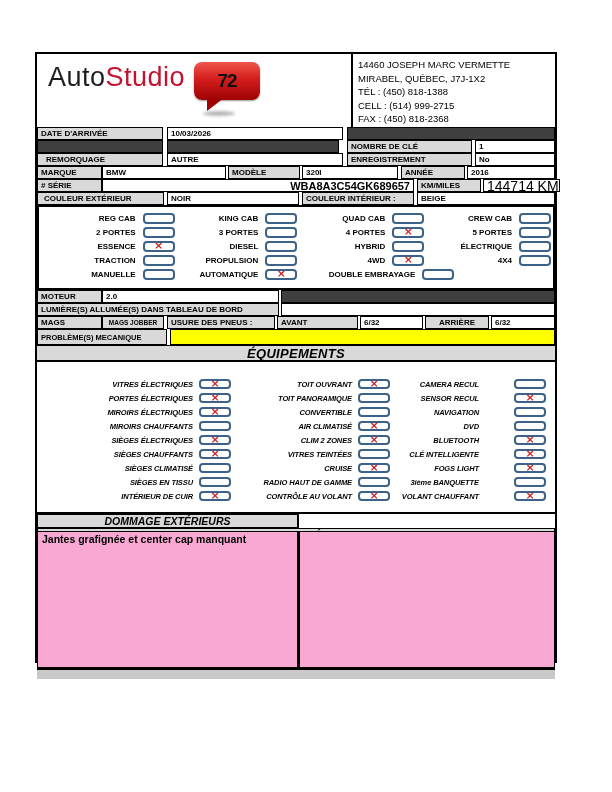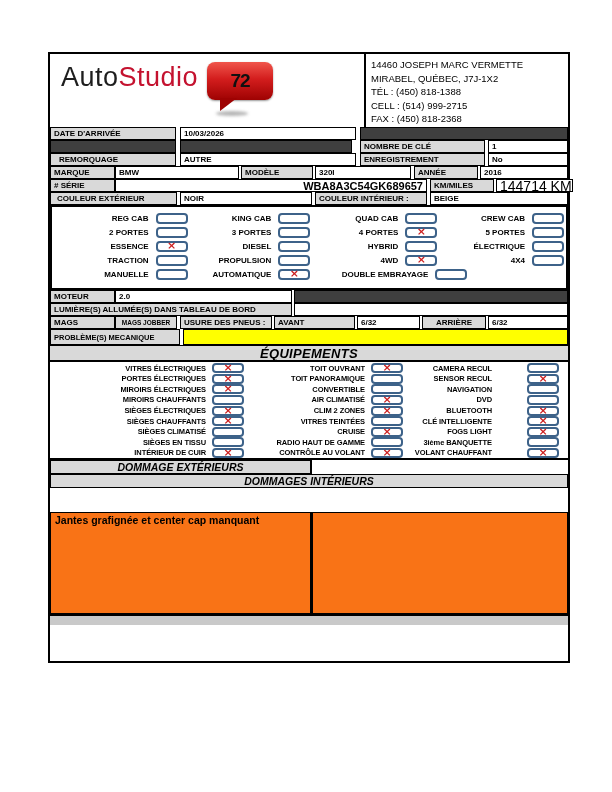--- a/index.html
+++ b/index.html
@@ -1,17 +1,17 @@
 <!DOCTYPE html>
 <html><head>
 <meta charset="utf-8">
 <style>
   html,body{margin:0;padding:0;background:#fff;}
   .page{position:relative;width:612px;height:792px;background:#fff;font-family:"Liberation Sans",sans-serif;color:#000;}
-  .form{position:absolute;left:48px;top:52px;width:522px;height:611px;border:2px solid #000;box-sizing:border-box;background:#fff;}
+  .form{position:absolute;left:35px;top:52px;width:522px;height:611px;border:2px solid #000;box-sizing:border-box;background:#fff;}
 
   
   .hdr{display:flex;height:73px;}
   .logo-cell{width:316px;box-sizing:border-box;border-right:2px solid #000;display:flex;align-items:flex-start;padding:8px 0 0 11px;position:relative;}
   .logo-text{font-size:27px;letter-spacing:.5px;white-space:nowrap;line-height:1.15;}
   .logo-auto{color:#1e1e1e;}
   .logo-studio{color:#c4122f;}
   .bubble{position:relative;width:66px;height:38px;margin-left:9px;border-radius:8px;
     background:linear-gradient(180deg,#f0564c 0%,#d31d1d 45%,#9e0202 100%);
     display:flex;align-items:center;justify-content:center;box-shadow:0 1px 2px rgba(0,0,0,.4);}
@@ -39,35 +39,35 @@
   .vcol{display:flex;flex-direction:column;box-sizing:border-box;}
   .vcol1{width:138px}.vcol2{width:123px}.vcol3{width:127px}.vcol4{width:127px}
   .vrow{height:14px;display:flex;align-items:center;justify-content:flex-end;padding-right:2px;}
   .vrow .olabel{font-size:8px;font-weight:bold;white-space:nowrap;}
   .vrow .chk{margin-left:7px;}
   .vrow.shift{transform:translateX(30px);}
   .chk{box-sizing:border-box;width:32px;height:11px;border:2px solid #3d6289;border-radius:4px;background:#fff;display:flex;align-items:center;justify-content:center;flex:none;}
   .xmark{color:#cc2020;font-size:11px;font-weight:bold;line-height:1;margin-top:-1px;font-family:"DejaVu Sans",sans-serif;}
 
   .equip-hdr{box-sizing:border-box;height:17px;background:#d9d9d9;border-top:1px solid #000;border-bottom:2px solid #000;display:flex;align-items:center;justify-content:center;font-size:13px;font-weight:bold;font-style:italic;letter-spacing:.3px;}
-  .ebox{box-sizing:border-box;height:98px;border-bottom:2px solid #000;display:flex;padding-top:1px;}
+  .ebox{box-sizing:border-box;height:152px;border-bottom:2px solid #000;display:flex;padding-top:15px;font-style:italic;}
   .ecol{display:flex;flex-direction:column;box-sizing:border-box;}
   .ecol1{width:196px}.ecol2{width:159px}.ecol3{width:156px}
   .erow{height:14px;display:flex;align-items:center;justify-content:flex-end;padding-right:2px;}
   .erow .olabel{font-size:7.5px;font-weight:bold;white-space:nowrap;letter-spacing:-.1px;}
   .erow .chk{margin-left:6px;height:10px;}
   .ecol3 .chk{margin-left:35px;}
 
   
   .dmg-hdrs{display:flex;height:17px;flex-direction:column;}
   .dmg-h{box-sizing:border-box;background:#d9d9d9;border:1px solid #000;display:flex;align-items:center;justify-content:center;font-size:10.5px;font-weight:bold;font-style:italic;}
   .dmg-h.left{width:262px;border-right:2px solid #000;}
   .dmg-h.right{flex:1;}
   .dmg-body{display:flex;height:137px;}
-  .dmg-c{box-sizing:border-box;background:#f97316;border:1px solid #000;padding:1px 4px;font-size:10.5px;font-weight:bold;line-height:13px;margin-top:35px;}
+  .dmg-c{box-sizing:border-box;background:#f9a8d4;border:1px solid #000;padding:1px 4px;font-size:10.5px;font-weight:bold;line-height:13px;}
   .dmg-c.left{width:262px;border-right:2px solid #000;}
   .dmg-c.right{flex:1;}
   .footer-bar{box-sizing:border-box;height:11px;background:#c9c9c9;border-top:2px solid #000;}
 </style>
 </head>
 <body>
 
 <div class="page">
   <div class="form">
 
@@ -259,21 +259,21 @@
       <div class="c w" style="width:177px">2.0</div>
       <div class="c dk ml2 fill"></div>
     </div>
     <div class="row">
       <div class="c g" style="width:242px">LUMIÈRE(S) ALLUMÉE(S) DANS TABLEAU DE BORD</div>
       <div class="c w ml2 fill"></div>
     </div>
     <div class="row">
       <div class="c g" style="width:65px">MAGS</div>
       <div class="c g tiny" style="width:62px;justify-content:center;padding-left:0">MAGS JOBBER</div>
-      <div class="c g ml3" style="width:92px">USURE DES PNEUS :</div>
+      <div class="c g ml3" style="width:108px">USURE DES PNEUS :</div>
       <div class="c g ml2" style="width:81px">AVANT</div>
       <div class="c w ml2" style="width:63px">6/32</div>
       <div class="c g ml2" style="width:64px;justify-content:center;padding-left:0">ARRIÈRE</div>
       <div class="c w ml2 fill">6/32</div>
     </div>
     <div class="row" style="height:16px">
       <div class="c g small" style="width:130px">PROBLÈME(S) MECANIQUE</div>
       <div class="c yellow ml3 fill"></div>
     </div>
 

